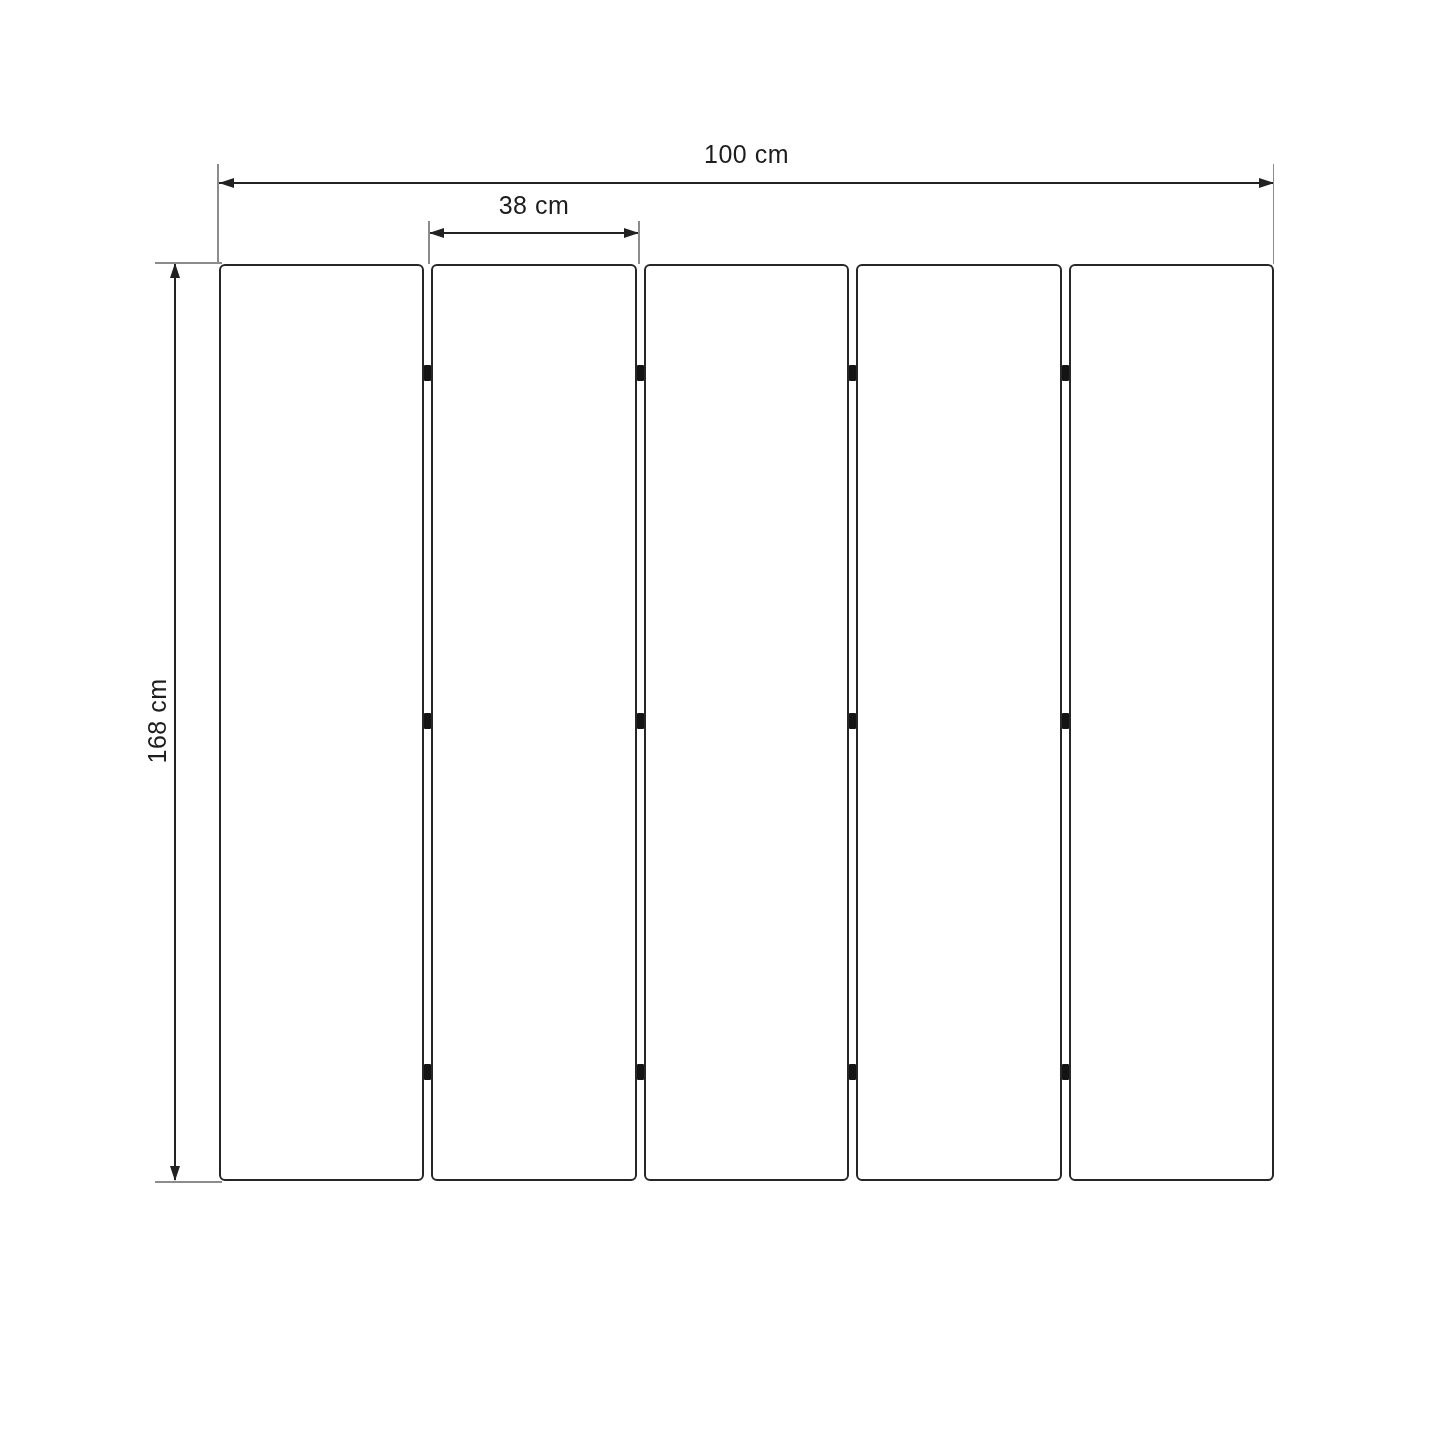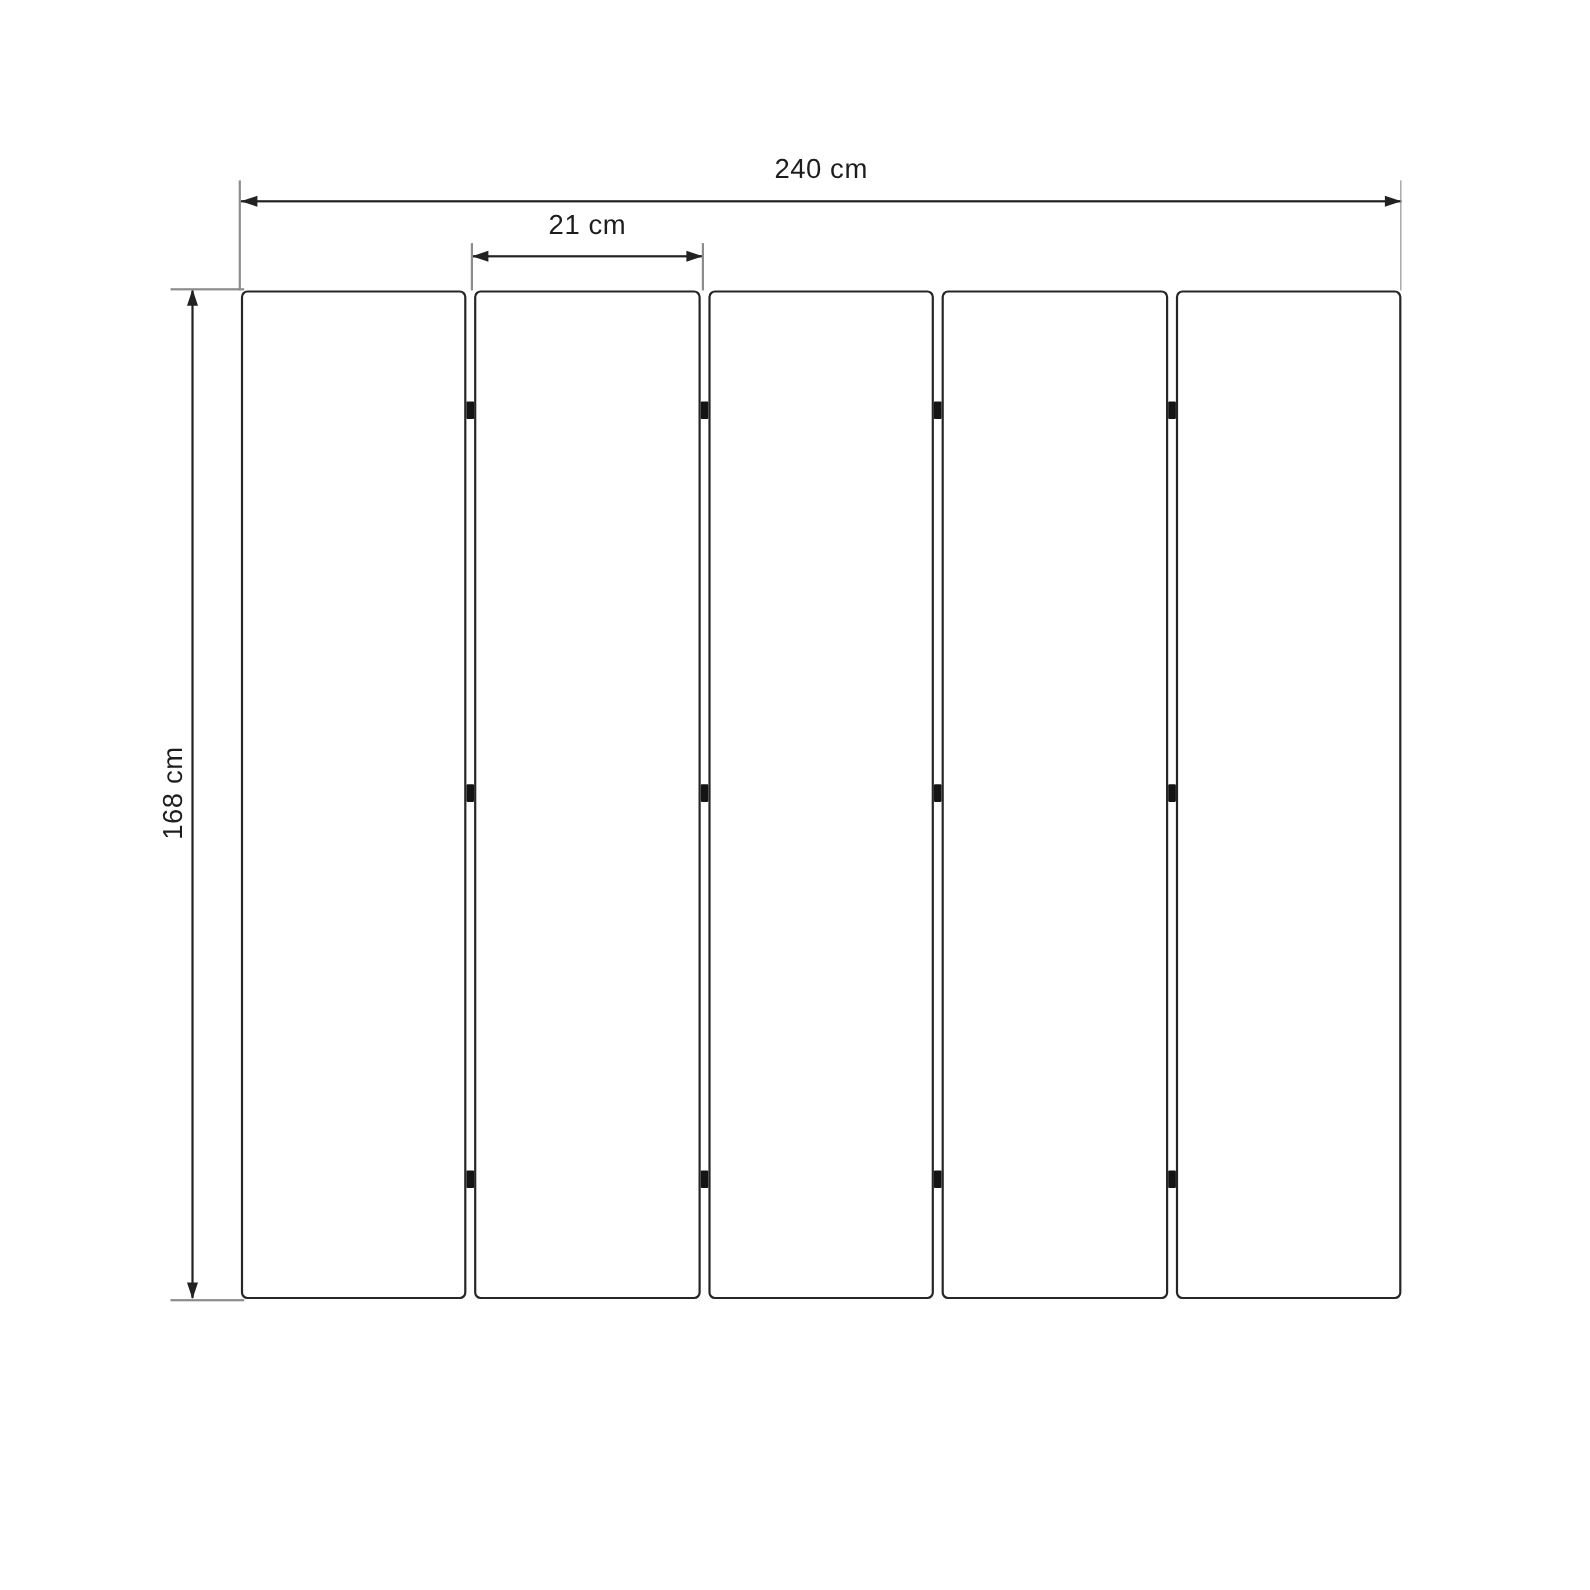--- a/index.html
+++ b/index.html
@@ -110,30 +110,30 @@
   .ah-height-b { left: 170px; top: 1166px; }
   .ext-height-t { left: 155px; top: 262.3px; width: 67px; }
   .ext-height-b { left: 155px; top: 1181px; width: 67px; }
 </style>
 </head>
 <body>
 
 <div class="canvas" style="--bg: #ffffff; --panel-border: #262626; --line: #222222; --ext: #8c8c8c; --hinge: #141414; --text: #1d1d1d;">
 
   <div>
-    <span class="dim-label lbl-total">240 cm</span>
+    <span class="dim-label lbl-total">100 cm</span>
     <div class="dim-line h line-total"></div>
     <i class="arrowhead left ah-total-l"></i>
     <i class="arrowhead right ah-total-r"></i>
     <div class="ext-line v ext-total-l"></div>
     <div class="ext-line v ext-total-r"></div>
   </div>
 
   <div>
-    <span class="dim-label lbl-panel">21 cm</span>
+    <span class="dim-label lbl-panel">38 cm</span>
     <div class="dim-line h line-panel"></div>
     <i class="arrowhead left ah-panel-l"></i>
     <i class="arrowhead right ah-panel-r"></i>
     <div class="ext-line v ext-panel-l"></div>
     <div class="ext-line v ext-panel-r"></div>
   </div>
 
   <div>
     <span class="dim-label lbl-height">168 cm</span>
     <div class="dim-line v line-height"></div>

